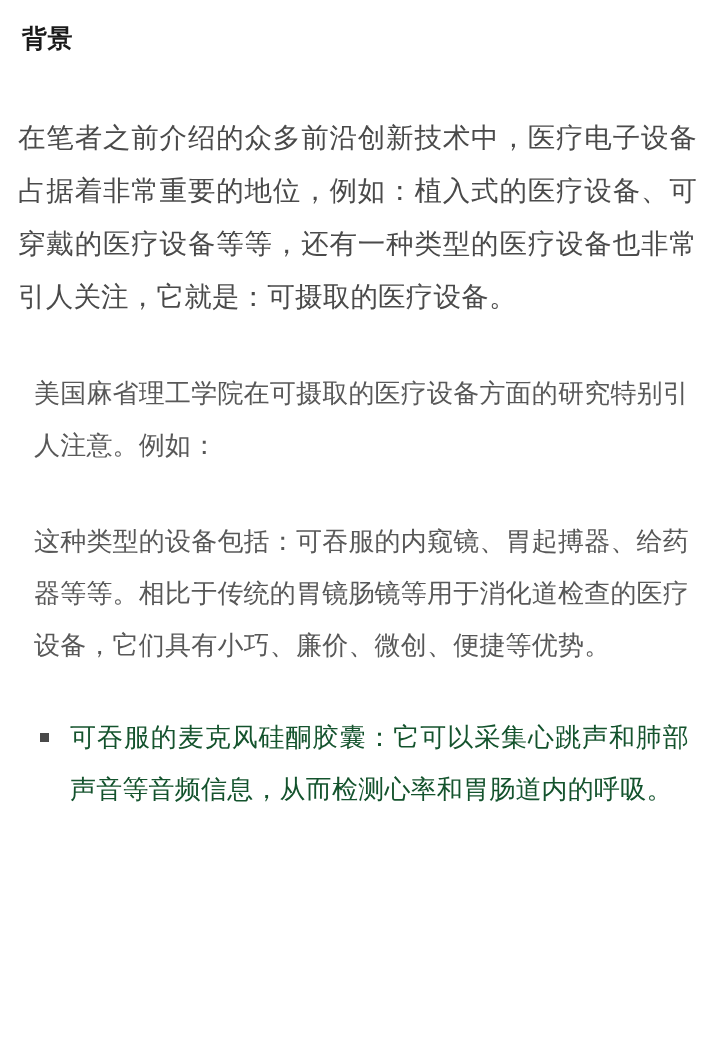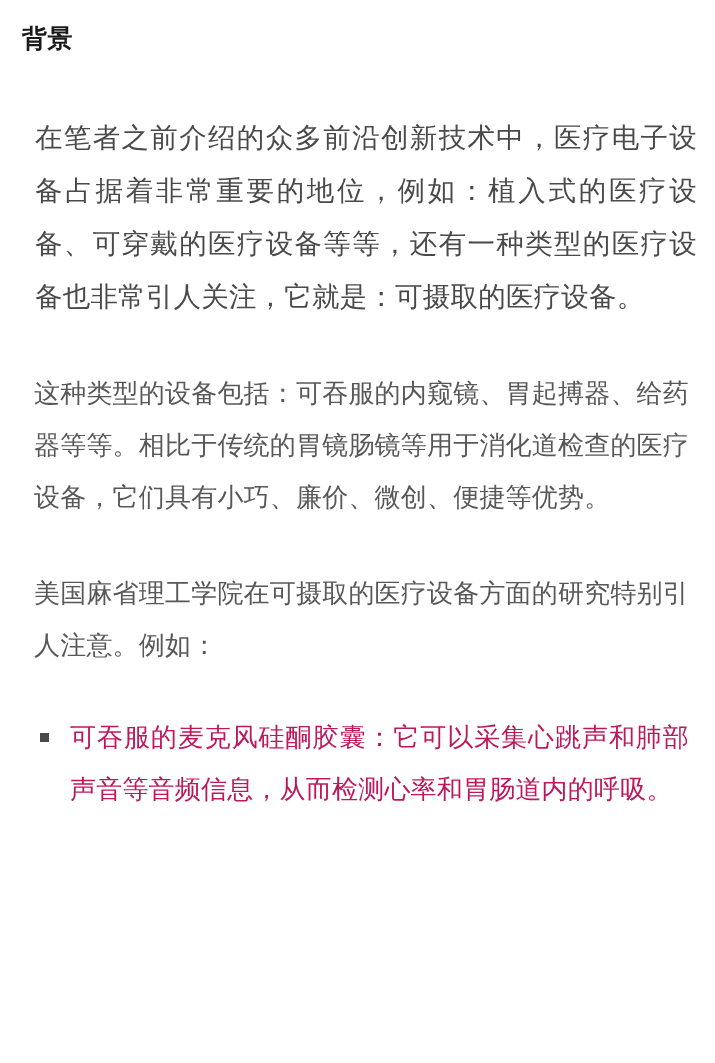--- a/index.html
+++ b/index.html
@@ -26,21 +26,21 @@
     font-size: 25px;
     font-weight: bold;
     color: #1a1a1a;
     margin: 22px 0 0 4px;
     letter-spacing: 0.5px;
   }
   .lead-paragraph {
     font-size: 27.5px;
     line-height: 53px;
     color: #4a4a4a;
-    margin: 56px 0 0 17px;
+    margin: 56px 0 0 0;
     letter-spacing: 0.2px;
     text-align: justify;
   }
   .highlight {
     background: #ffffff;
     color: #4a4a4a;
   }
   .body-paragraph {
     font-size: 26px;
     line-height: 52px;
@@ -52,21 +52,21 @@
   }
   .bullet-list {
     list-style: none;
     margin: 40px 0 0 0;
     padding: 0 8px 0 52px;
   }
   .bullet-list li {
     position: relative;
     font-size: 26px;
     line-height: 52px;
-    color: #be185d;
+    color: #14532d;
     letter-spacing: 0.2px;
     text-align: justify;
   }
   .bullet-marker {
     position: absolute;
     left: -30px;
     top: 22px;
     width: 9px;
     height: 9px;
     background: #4a4a4a;
@@ -77,23 +77,23 @@
 <body>
 
 <div class="page">
 
   <h2 class="section-heading">背景</h2>
 
   <p class="lead-paragraph">
     <span>在笔者之前介绍的众多前沿创新技术中，</span><span class="highlight">医疗电子设备</span><span>占据着非常重要的地位，例如：植入式的医疗设备、可穿戴的医疗设备等等，还有一种类型的医疗设备也非常引人关注，它就是：可摄取的医疗设备。</span>
   </p>
 
+  <p class="body-paragraph">美国麻省理工学院在可摄取的医疗设备方面的研究特别引人注意。例如：</p>
+
   <p class="body-paragraph">这种类型的设备包括：可吞服的内窥镜、胃起搏器、给药器等等。相比于传统的胃镜肠镜等用于消化道检查的医疗设备，它们具有小巧、廉价、微创、便捷等优势。</p>
-
-  <p class="body-paragraph">美国麻省理工学院在可摄取的医疗设备方面的研究特别引人注意。例如：</p>
 
   <ul class="bullet-list">
     <li>
       <span class="bullet-marker"></span>
       <span>可吞服的麦克风硅酮胶囊：它可以采集心跳声和肺部声音等音频信息，从而检测心率和胃肠道内的呼吸。</span>
     </li>
   </ul>
 
 </div>
 

